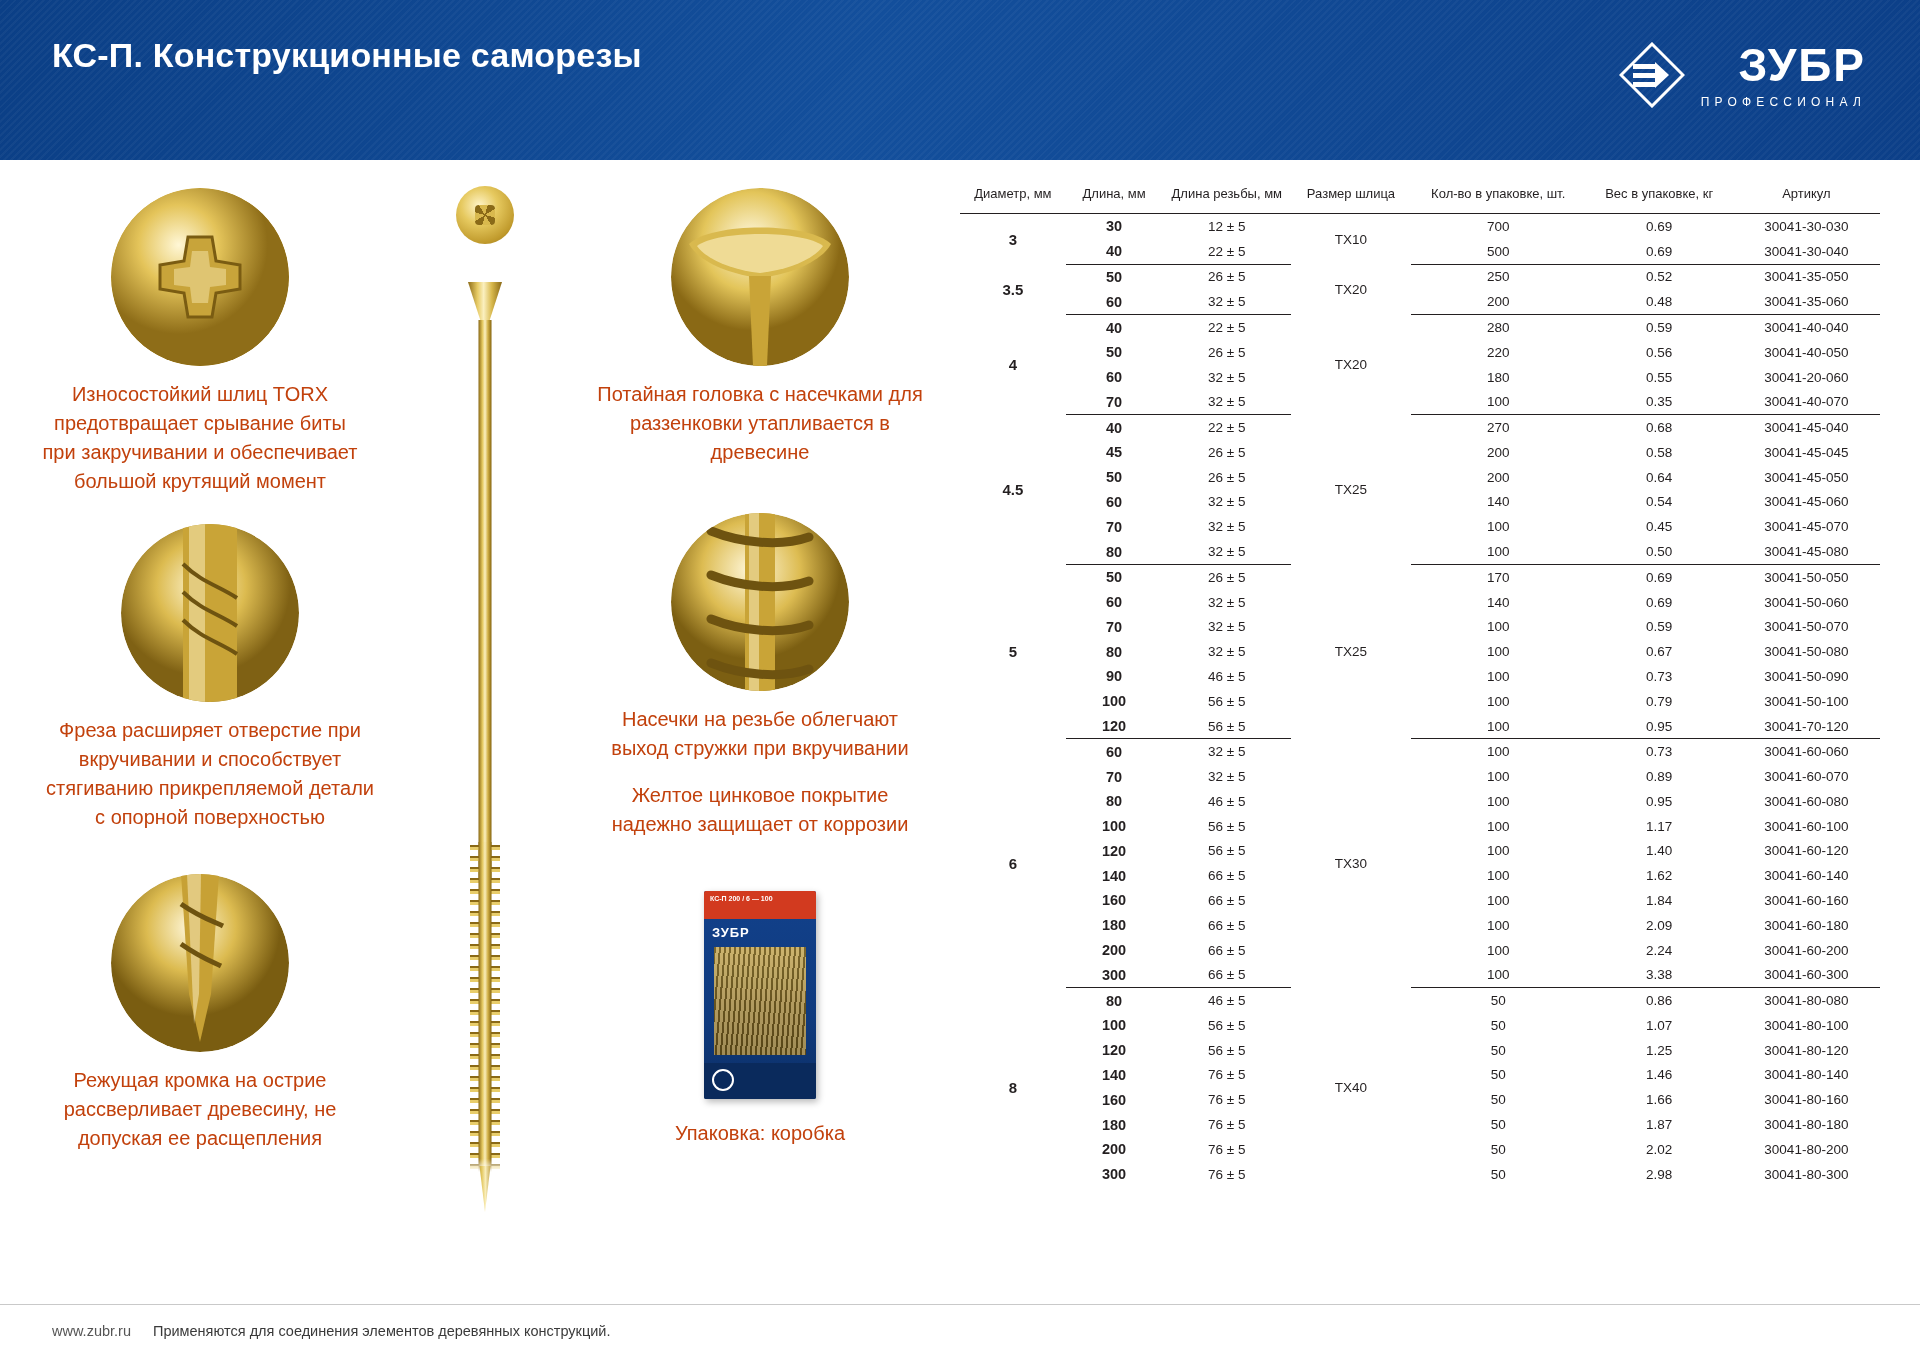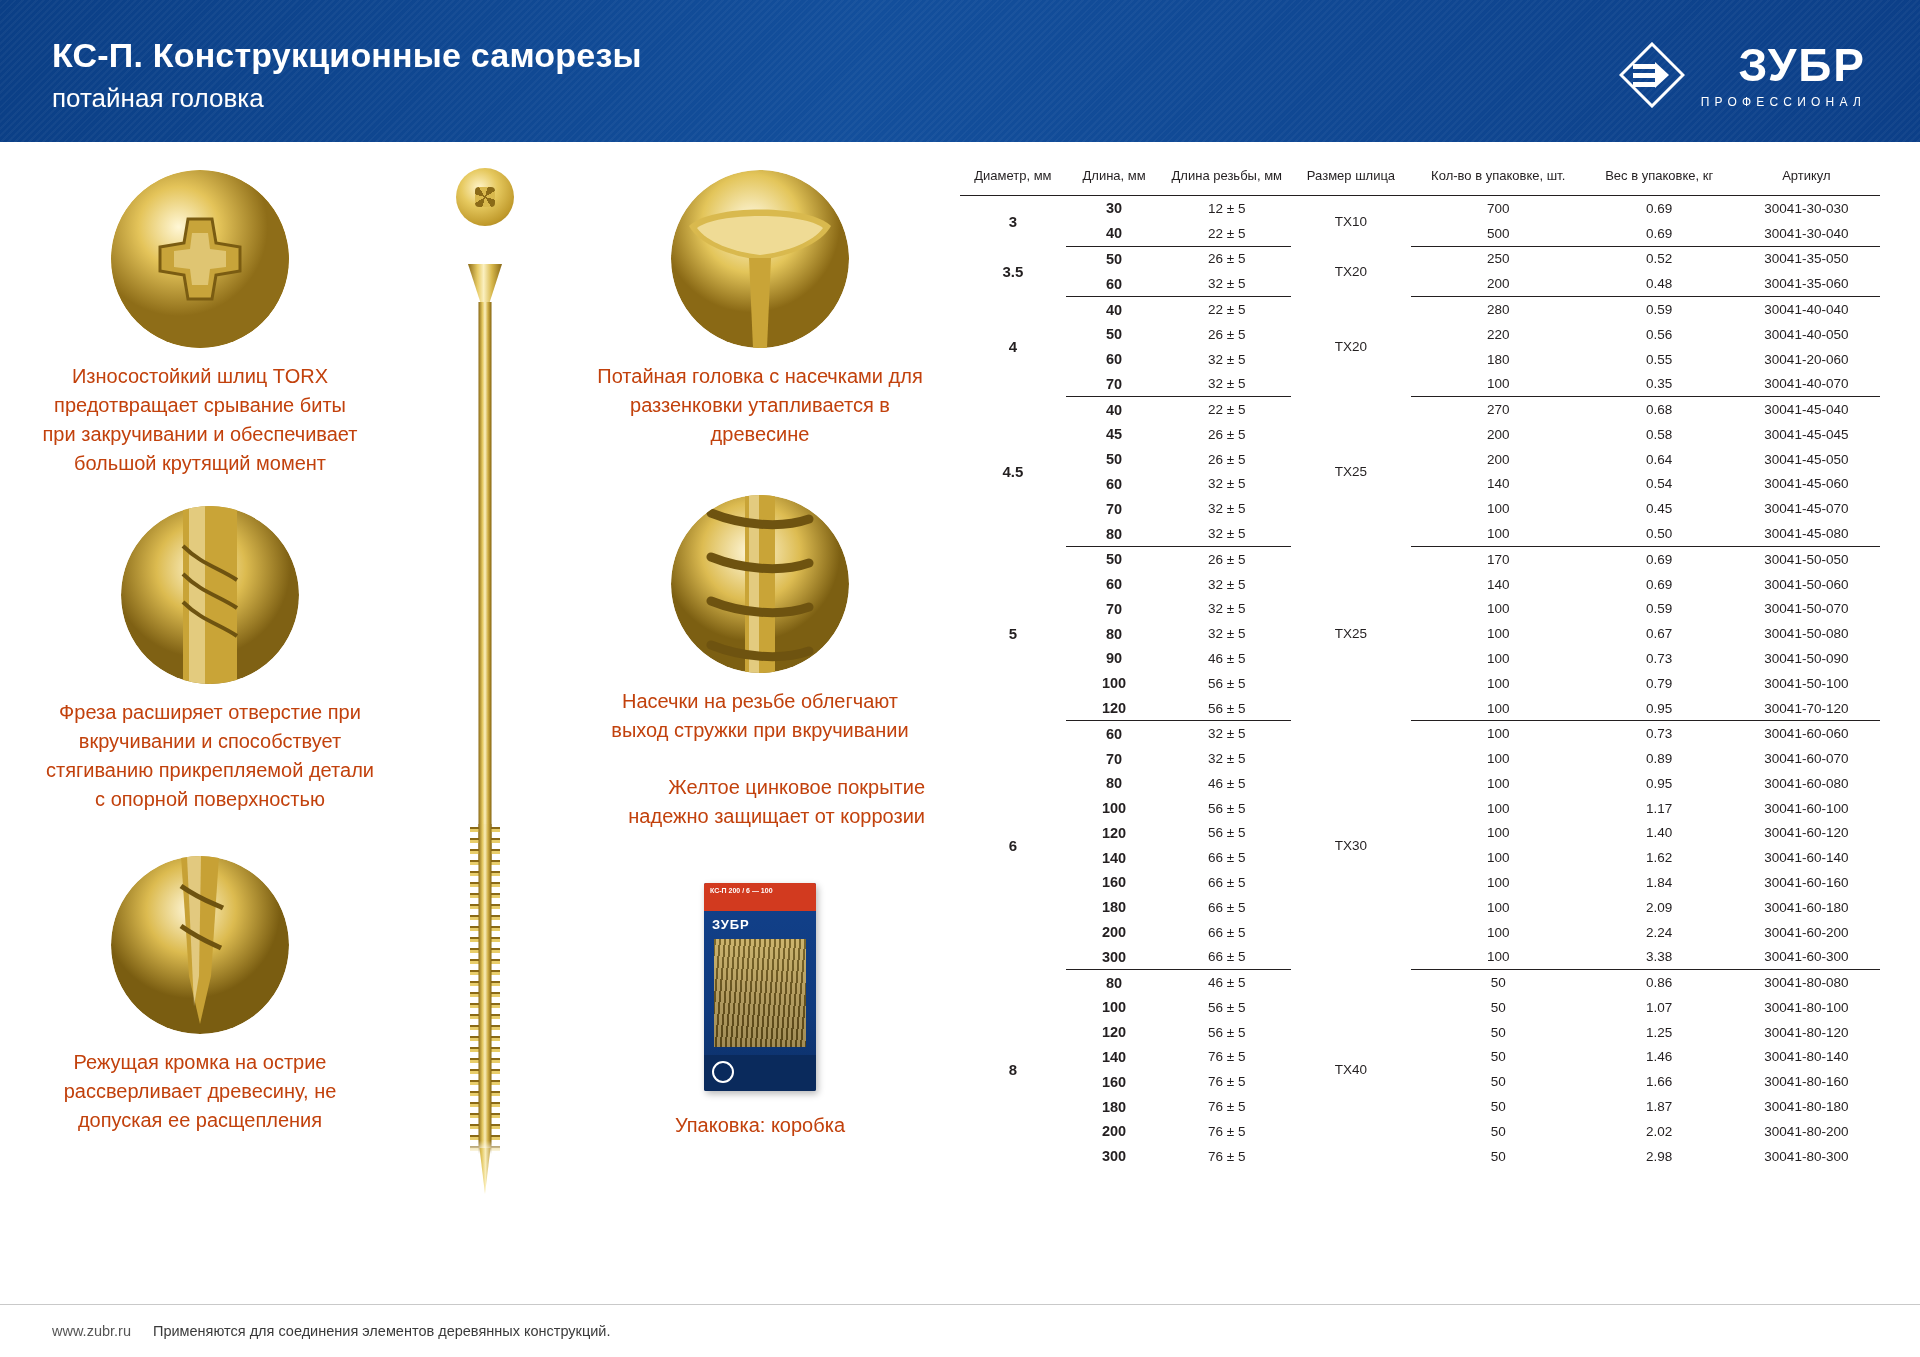--- a/index.html
+++ b/index.html
@@ -12,21 +12,21 @@
     height: 1357px;
     font-family: "Liberation Sans", sans-serif;
     color: #231f20;
     overflow: hidden;
     position: relative;
   }
 
   
   .header {
     position: relative;
-    height: 142px;
+    height: 160px;
     background: linear-gradient(100deg, #0b3f86 0%, #134f9c 45%, #0c3f88 100%);
     overflow: hidden;
   }
   .header::after {
     content: "";
     position: absolute;
     inset: 0;
     background:
       repeating-linear-gradient(135deg, rgba(255,255,255,0.035) 0 2px, rgba(0,0,0,0) 2px 5px);
     pointer-events: none;
@@ -360,21 +360,20 @@
     background: #fff;
   }
   .footer .site { color: #555; }
 </style>
 </head>
 <body>
 
 <div class="header">
   <div class="header-inner">
     <div class="title-main">КС-П. Конструкционные саморезы</div>
-    <div class="title-sub">потайная головка</div>
   </div>
   <div class="brand">
     <div class="brand-mark">
       <svg width="66" height="66" viewBox="0 0 66 66" aria-hidden="true">
         <polygon points="33,2 64,33 33,64 2,33" fill="none" stroke="#ffffff" stroke-width="3"></polygon>
         <rect x="14" y="22" width="22" height="5" fill="#ffffff"></rect>
         <rect x="14" y="31" width="22" height="5" fill="#ffffff"></rect>
         <rect x="14" y="40" width="22" height="5" fill="#ffffff"></rect>
         <path d="M36 20 L50 33 L36 46 Z" fill="#ffffff"></path>
       </svg>
@@ -503,21 +502,21 @@
           <rect x="78" y="0" width="10" height="178" fill="#f7ebbb" opacity=".55"></rect>
           <g stroke="#6e5310" stroke-width="9" fill="none" stroke-linecap="round">
             <path d="M40,18 C70,30 110,34 138,24"></path>
             <path d="M40,62 C70,74 110,78 138,68"></path>
             <path d="M40,106 C70,118 110,122 138,112"></path>
             <path d="M40,150 C70,162 110,166 138,156"></path>
           </g>
         </svg>
       </div>
       <div class="feature-cap">Насечки на резьбе облегчают выход стружки при вкручивании</div>
-      <div class="feature-cap" style="margin-top:28px;text-align:right;">Желтое цинковое покрытие надежно защищает от коррозии</div>
+      <div class="feature-cap" style="margin-top:18px;">Желтое цинковое покрытие надежно защищает от коррозии</div>
     </div>
 
     <div class="feature" style="margin-top:52px;">
       <div class="pack-box">
         <div class="pack-top"></div>
         <div class="pack-top-txt">КС-П
 200 / 6 — 100</div>
         <div class="pack-logo">ЗУБР</div>
         <div class="pack-window"></div>
         <div class="pack-foot"></div>

